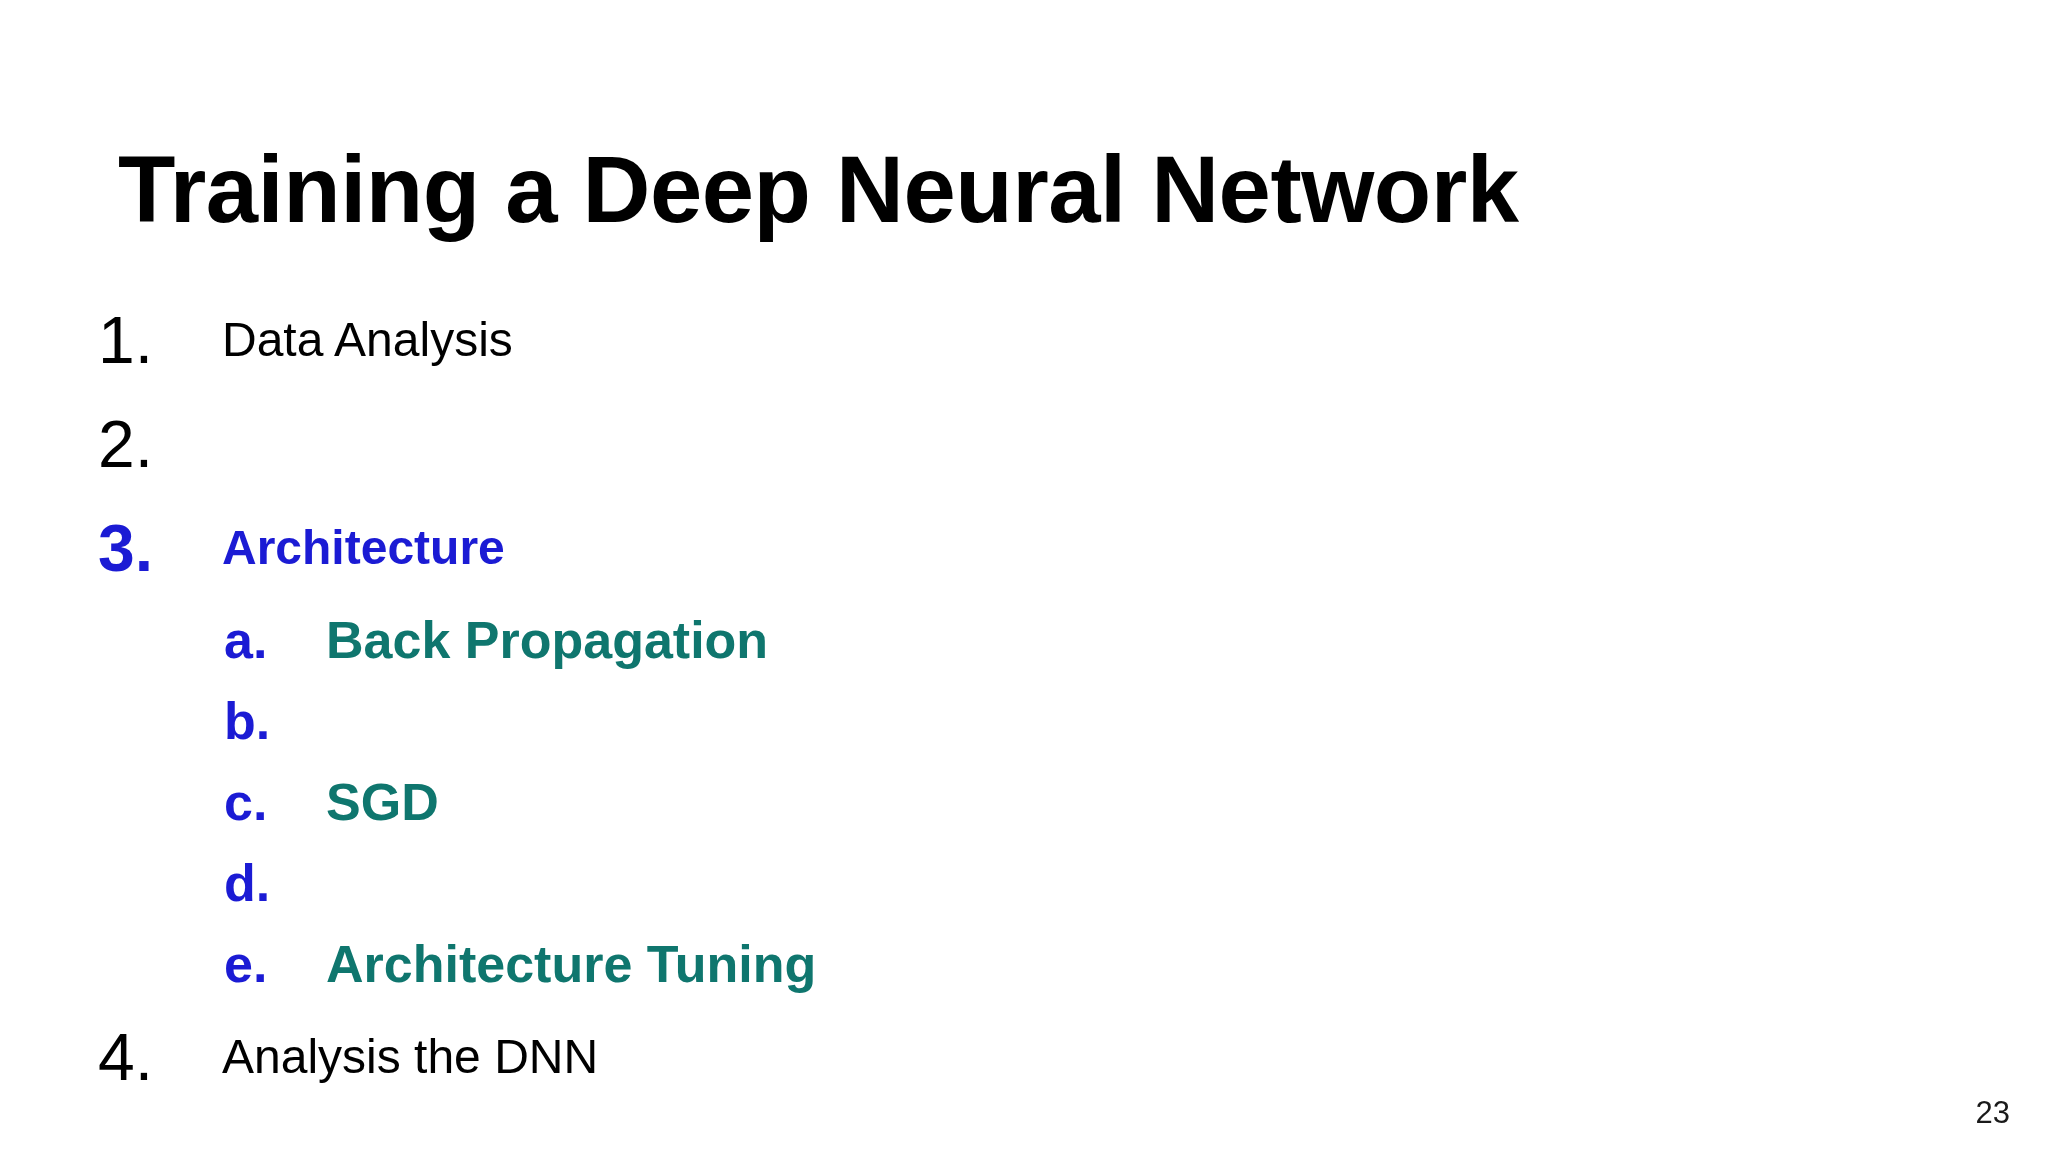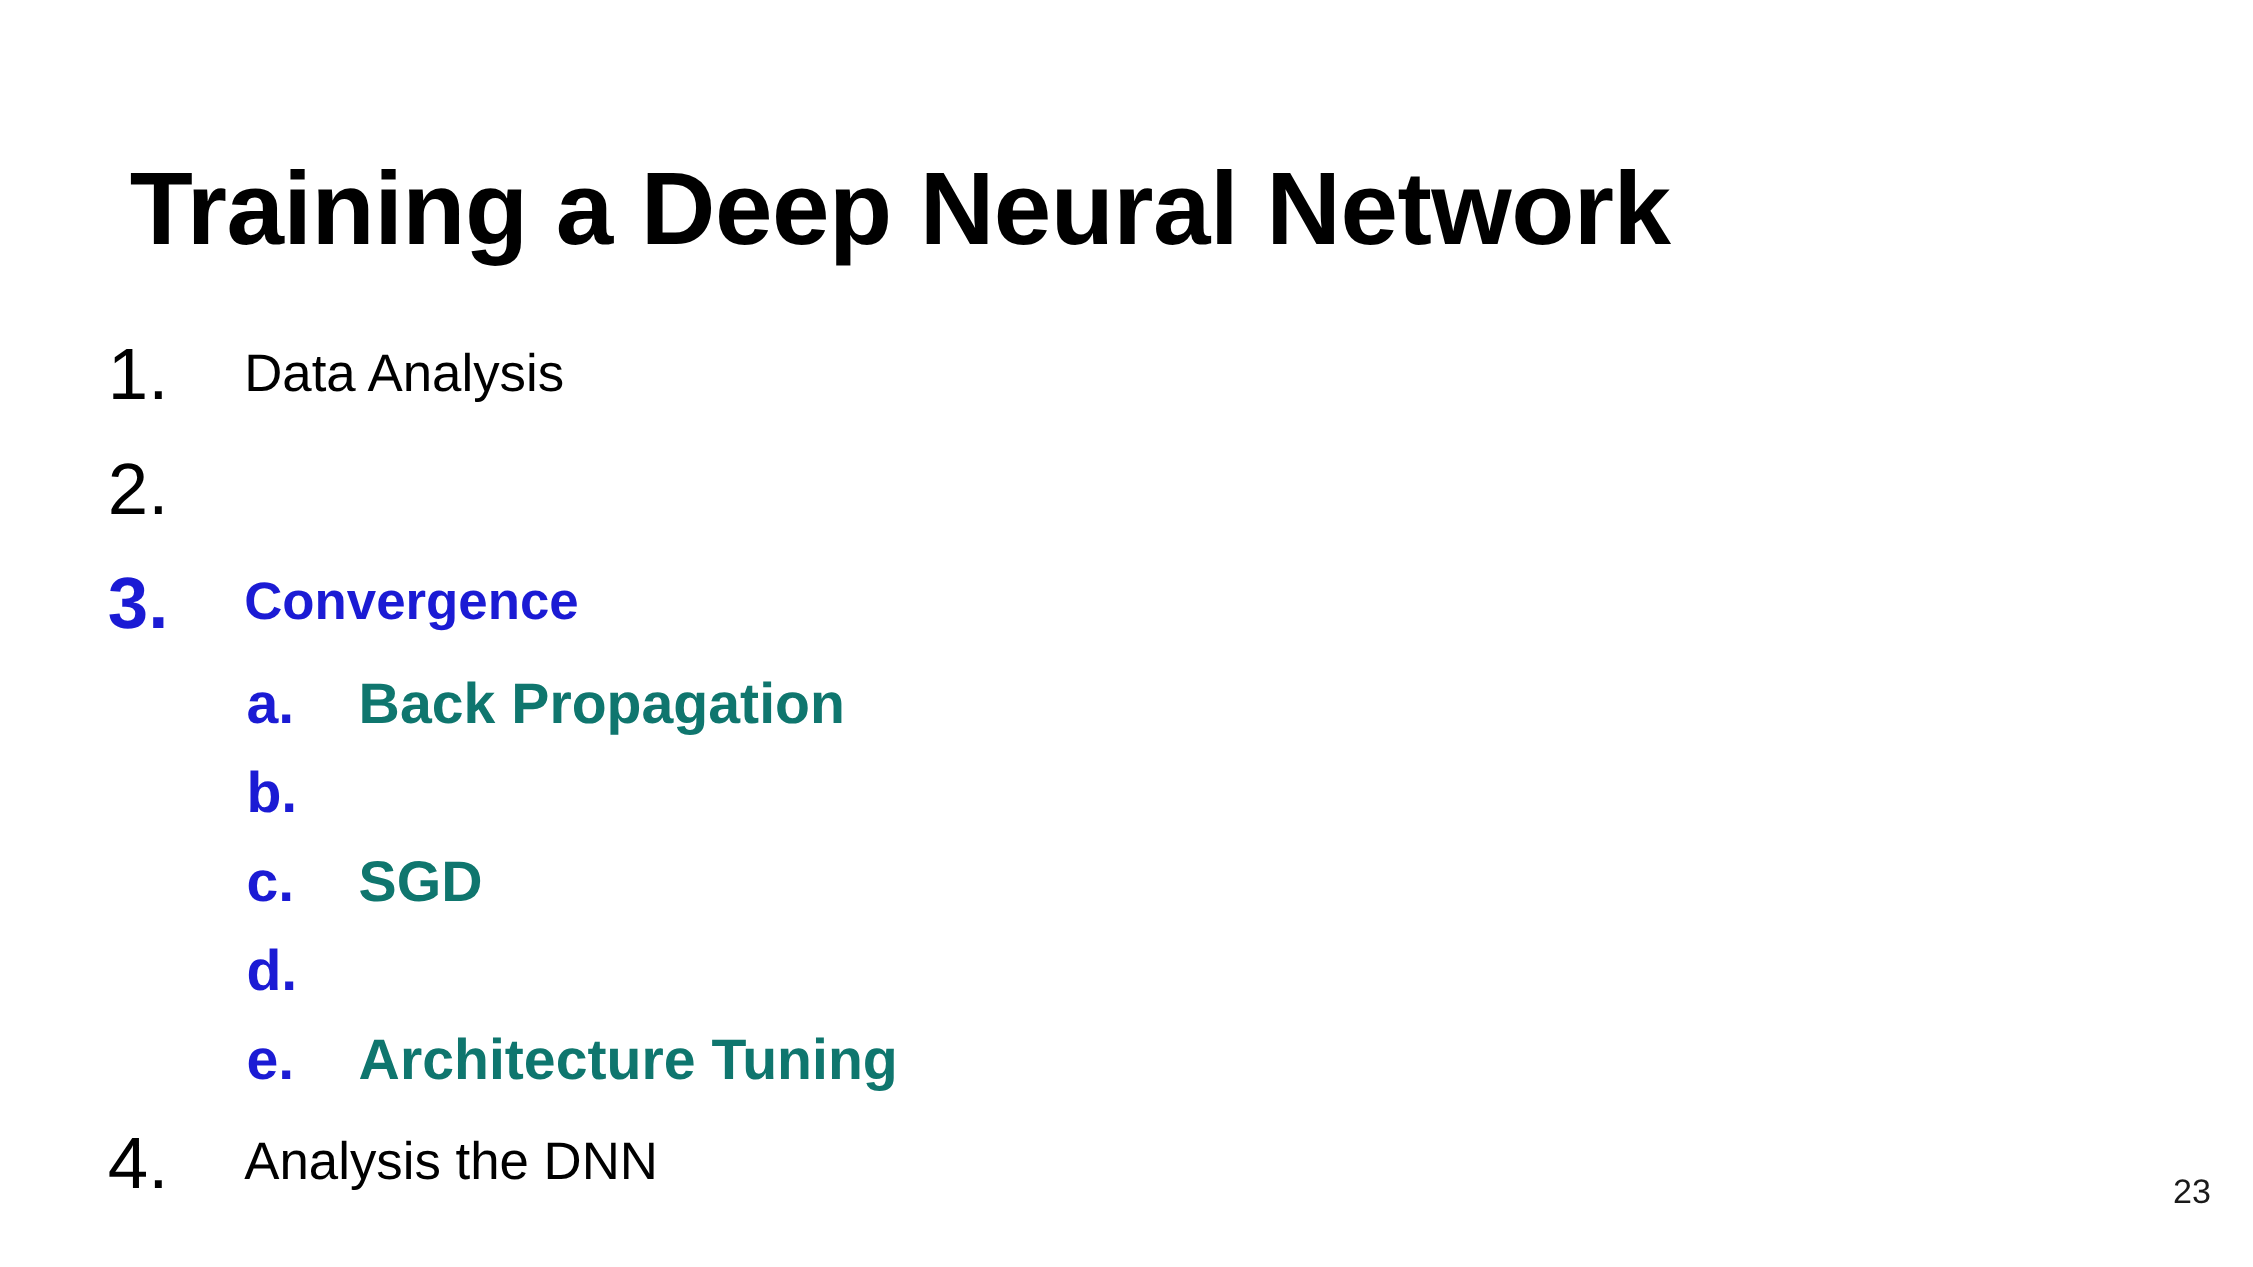--- a/index.html
+++ b/index.html
@@ -93,21 +93,21 @@
     font-size: 52px;
     line-height: 81px;
     font-weight: 700;
     color: #0f766e;
   }
 
   
   #slide-number {
     position: absolute;
     right: 38px;
-    bottom: 53px;
+    bottom: 24px;
     font-size: 31px;
     font-weight: 400;
     color: #1a1a1a;
     line-height: 1;
   }
 </style>
 </head>
 <body>
 
 <div id="slide">
@@ -120,21 +120,21 @@
       <span class="marker">1.</span>
       <span class="label">Data Analysis</span>
     </div>
 
     <div class="lvl1-item">
       <span class="marker">2.</span>
     </div>
 
     <div class="lvl1-item accent">
       <span class="marker">3.</span>
-      <span class="label">Convergence</span>
+      <span class="label">Architecture</span>
     </div>
 
     <div class="lvl2-item">
       <span class="marker">a.</span>
       <span class="label">Back Propagation</span>
     </div>
 
     <div class="lvl2-item">
       <span class="marker">b.</span>
     </div>

